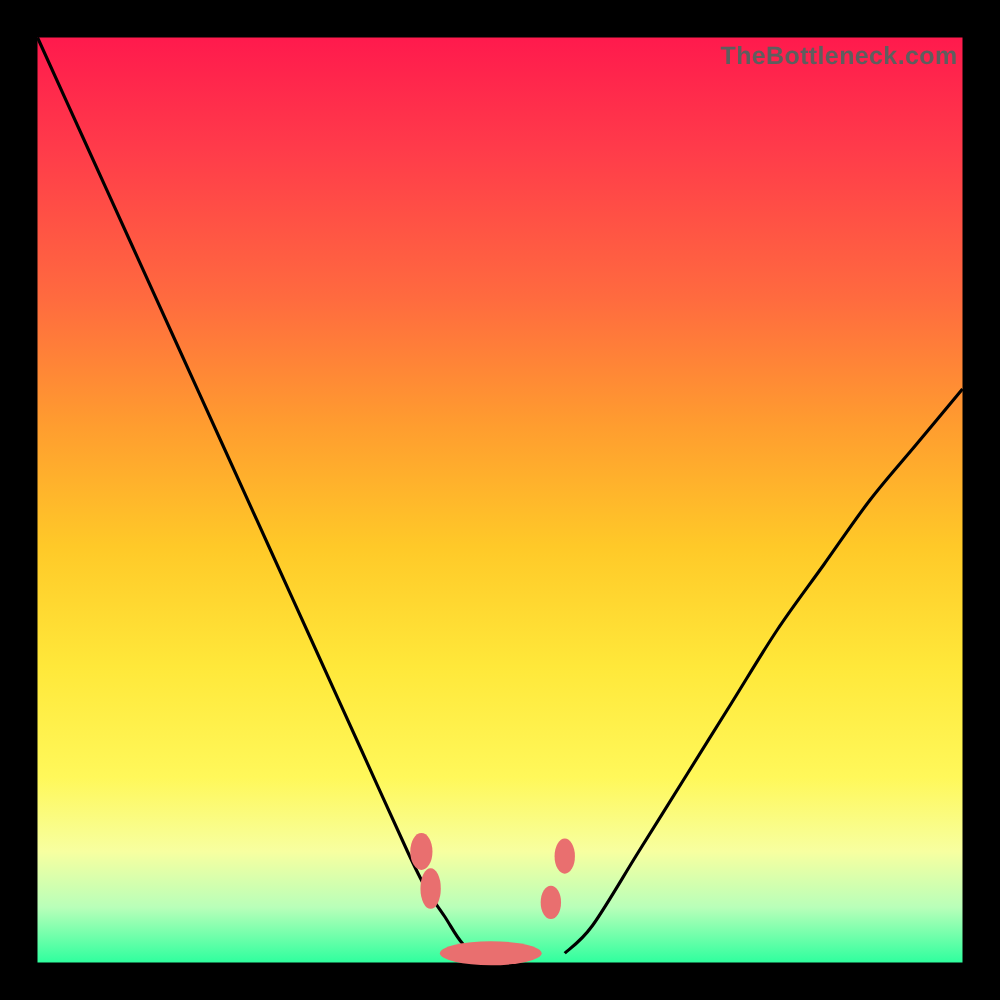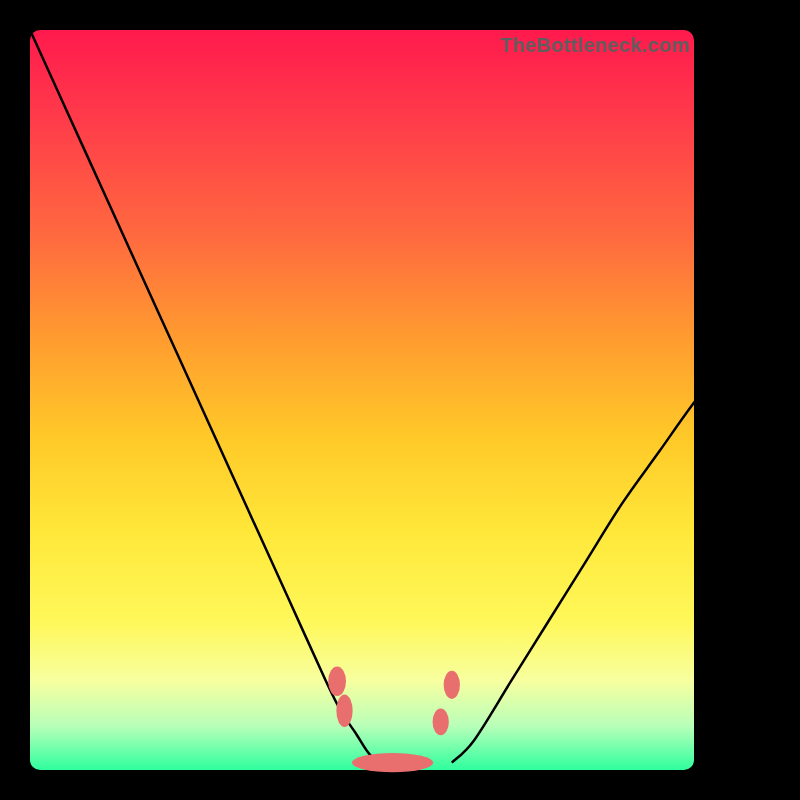--- a/index.html
+++ b/index.html
@@ -16,36 +16,35 @@
     top: 0;
     left: 0;
     width: 800px;
     height: 800px;
     background: #000;
   }
   .plot-area {
     position: absolute;
     top: 30px;
     left: 30px;
-    width: 664px;
+    width: 740px;
     height: 740px;
     background: linear-gradient(
       to bottom,
       #ff1a4d 0%,
       #ff3b4a 12%,
       #ff6a3f 28%,
       #ff9d2f 42%,
       #ffc928 55%,
       #ffe83a 68%,
       #fff85a 80%,
       #f7ffa0 88%,
       #b9ffb9 94%,
       #2fff9e 100%
     );
-    border-radius: 10px;
   }
   .watermark {
     position: absolute;
     top: 4px;
     right: 4px;
     color: #5e5e5e;
     font-size: 20px;
     font-weight: 600;
     letter-spacing: 0.3px;
     user-select: none;

